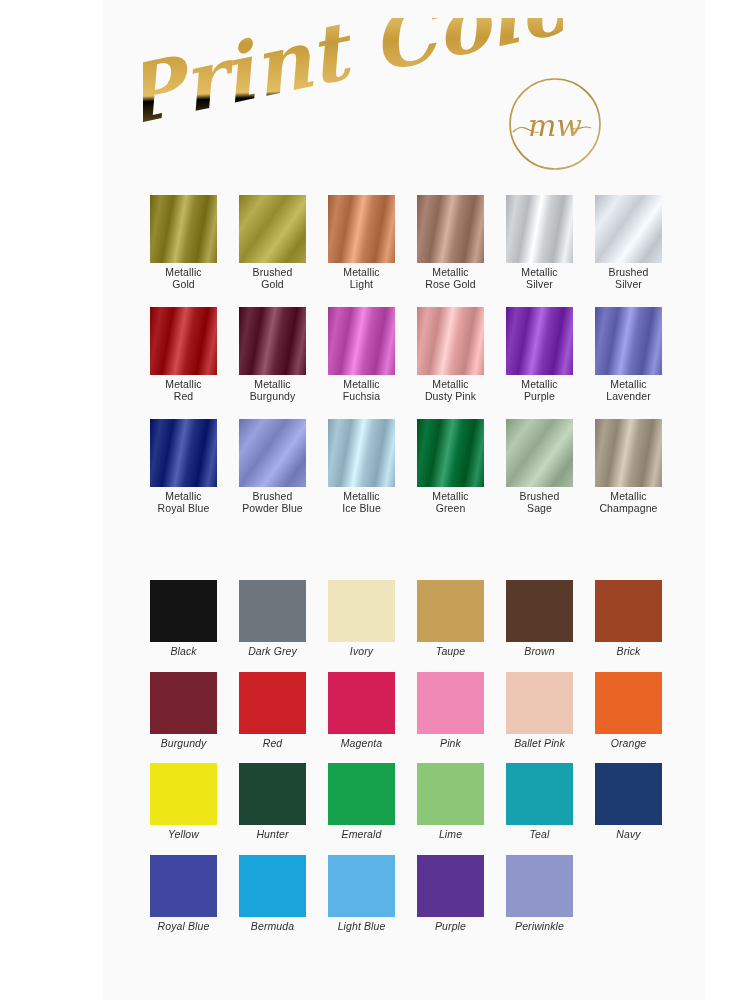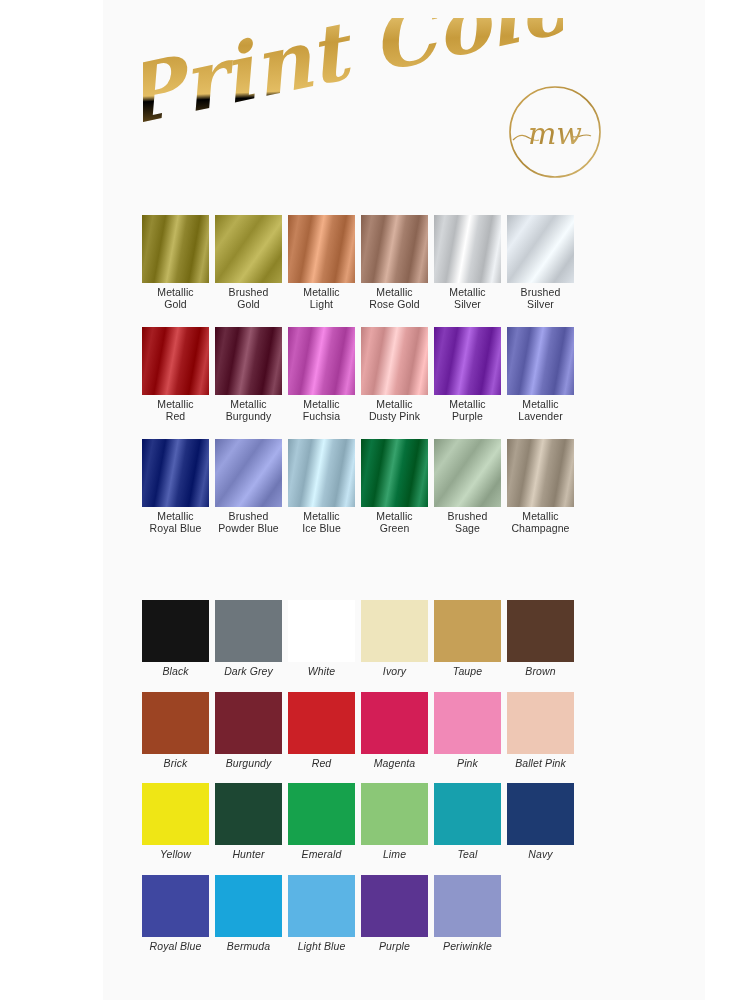--- a/index.html
+++ b/index.html
@@ -34,36 +34,35 @@
     position: absolute;
     left: 40px;
     top: 18px;
     width: 420px;
     height: 130px;
   }
   #title-script svg { display: block; }
   #monogram {
     position: absolute;
     left: 402px;
-    top: 82px;
+    top: 74px;
     width: 100px;
     height: 100px;
   }
   #monogram svg { display: block; }
 
   
   .grid {
     position: absolute;
-    left: 36px;
+    left: 44px;
     width: 500px;
     display: grid;
     grid-template-columns: repeat(6, 73px);
-    column-gap: 0px;
+    column-gap: 16px;
     justify-content: start;
-    margin-top: 20px;
   }
   #metallic-grid { top: 195px; }
   #solid-grid { top: 580px; }
 
   .swatch-cell {
     width: 73px;
     display: flex;
     flex-direction: column;
     align-items: center;
   }
@@ -269,26 +268,20 @@
           <span class="lbl-line">Black</span>
         </div>
       </div>
       <div class="swatch-cell">
         <div class="chip" style="background: rgb(109, 118, 124);"></div>
         <div class="swatch-label">
           <span class="lbl-line">Dark Grey</span>
         </div>
       </div>
       <div class="swatch-cell">
-        <div class="chip chip-white" style="background: rgb(255, 255, 255);"></div>
-        <div class="swatch-label">
-          <span class="lbl-line">White</span>
-        </div>
-      </div>
-      <div class="swatch-cell">
         <div class="chip" style="background: rgb(238, 229, 188);"></div>
         <div class="swatch-label">
           <span class="lbl-line">Ivory</span>
         </div>
       </div>
       <div class="swatch-cell">
         <div class="chip" style="background: rgb(198, 160, 87);"></div>
         <div class="swatch-label">
           <span class="lbl-line">Taupe</span>
         </div>
@@ -329,20 +322,26 @@
           <span class="lbl-line">Pink</span>
         </div>
       </div>
       <div class="swatch-cell">
         <div class="chip" style="background: rgb(238, 199, 180);"></div>
         <div class="swatch-label">
           <span class="lbl-line">Ballet Pink</span>
         </div>
       </div>
       <div class="swatch-cell">
+        <div class="chip" style="background: rgb(234, 100, 37);"></div>
+        <div class="swatch-label">
+          <span class="lbl-line">Orange</span>
+        </div>
+      </div>
+      <div class="swatch-cell">
         <div class="chip" style="background: rgb(239, 230, 21);"></div>
         <div class="swatch-label">
           <span class="lbl-line">Yellow</span>
         </div>
       </div>
       <div class="swatch-cell">
         <div class="chip" style="background: rgb(29, 71, 51);"></div>
         <div class="swatch-label">
           <span class="lbl-line">Hunter</span>
         </div>

